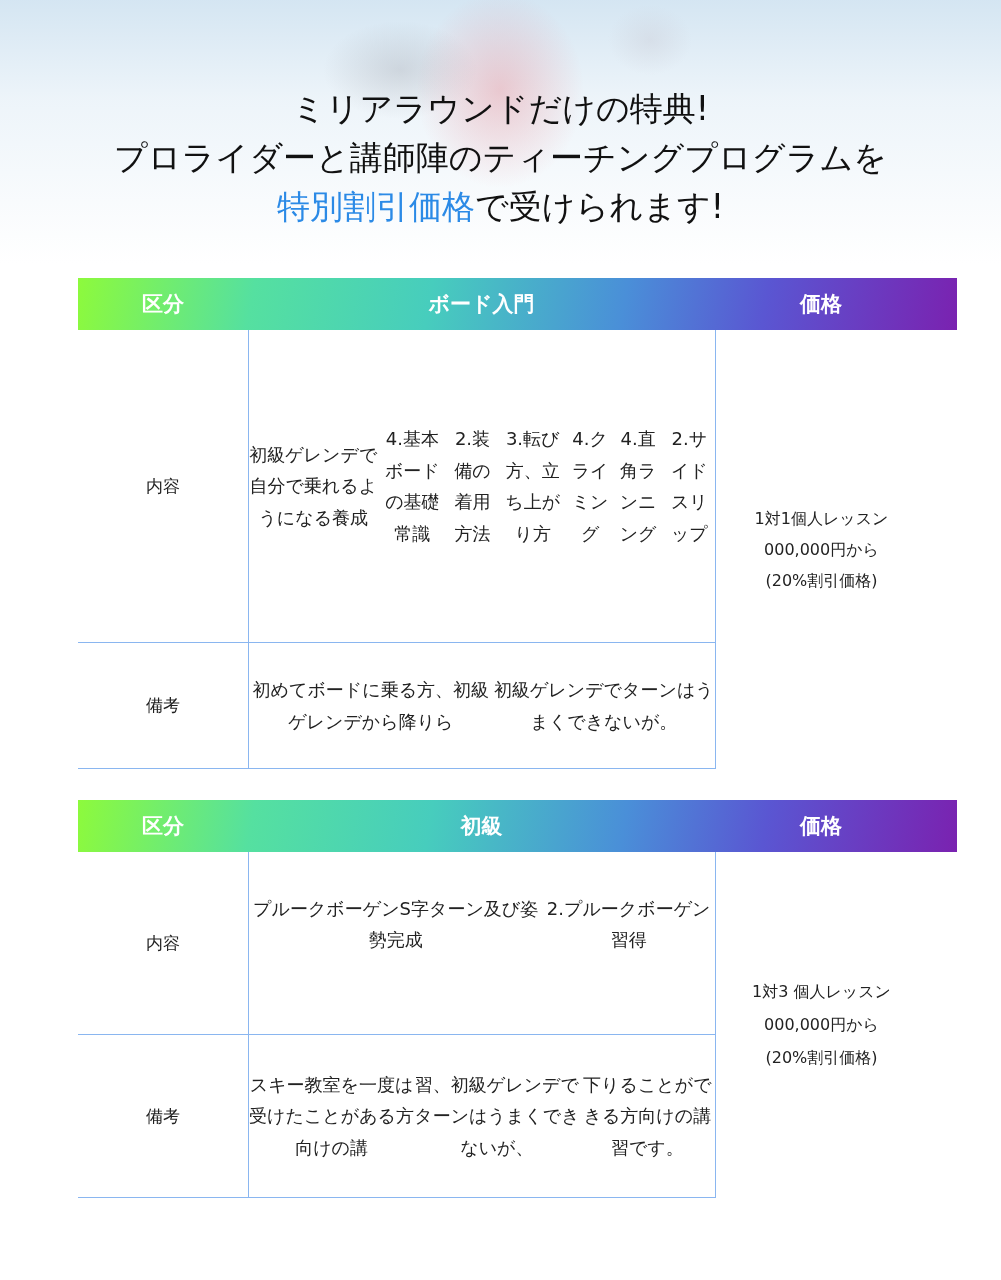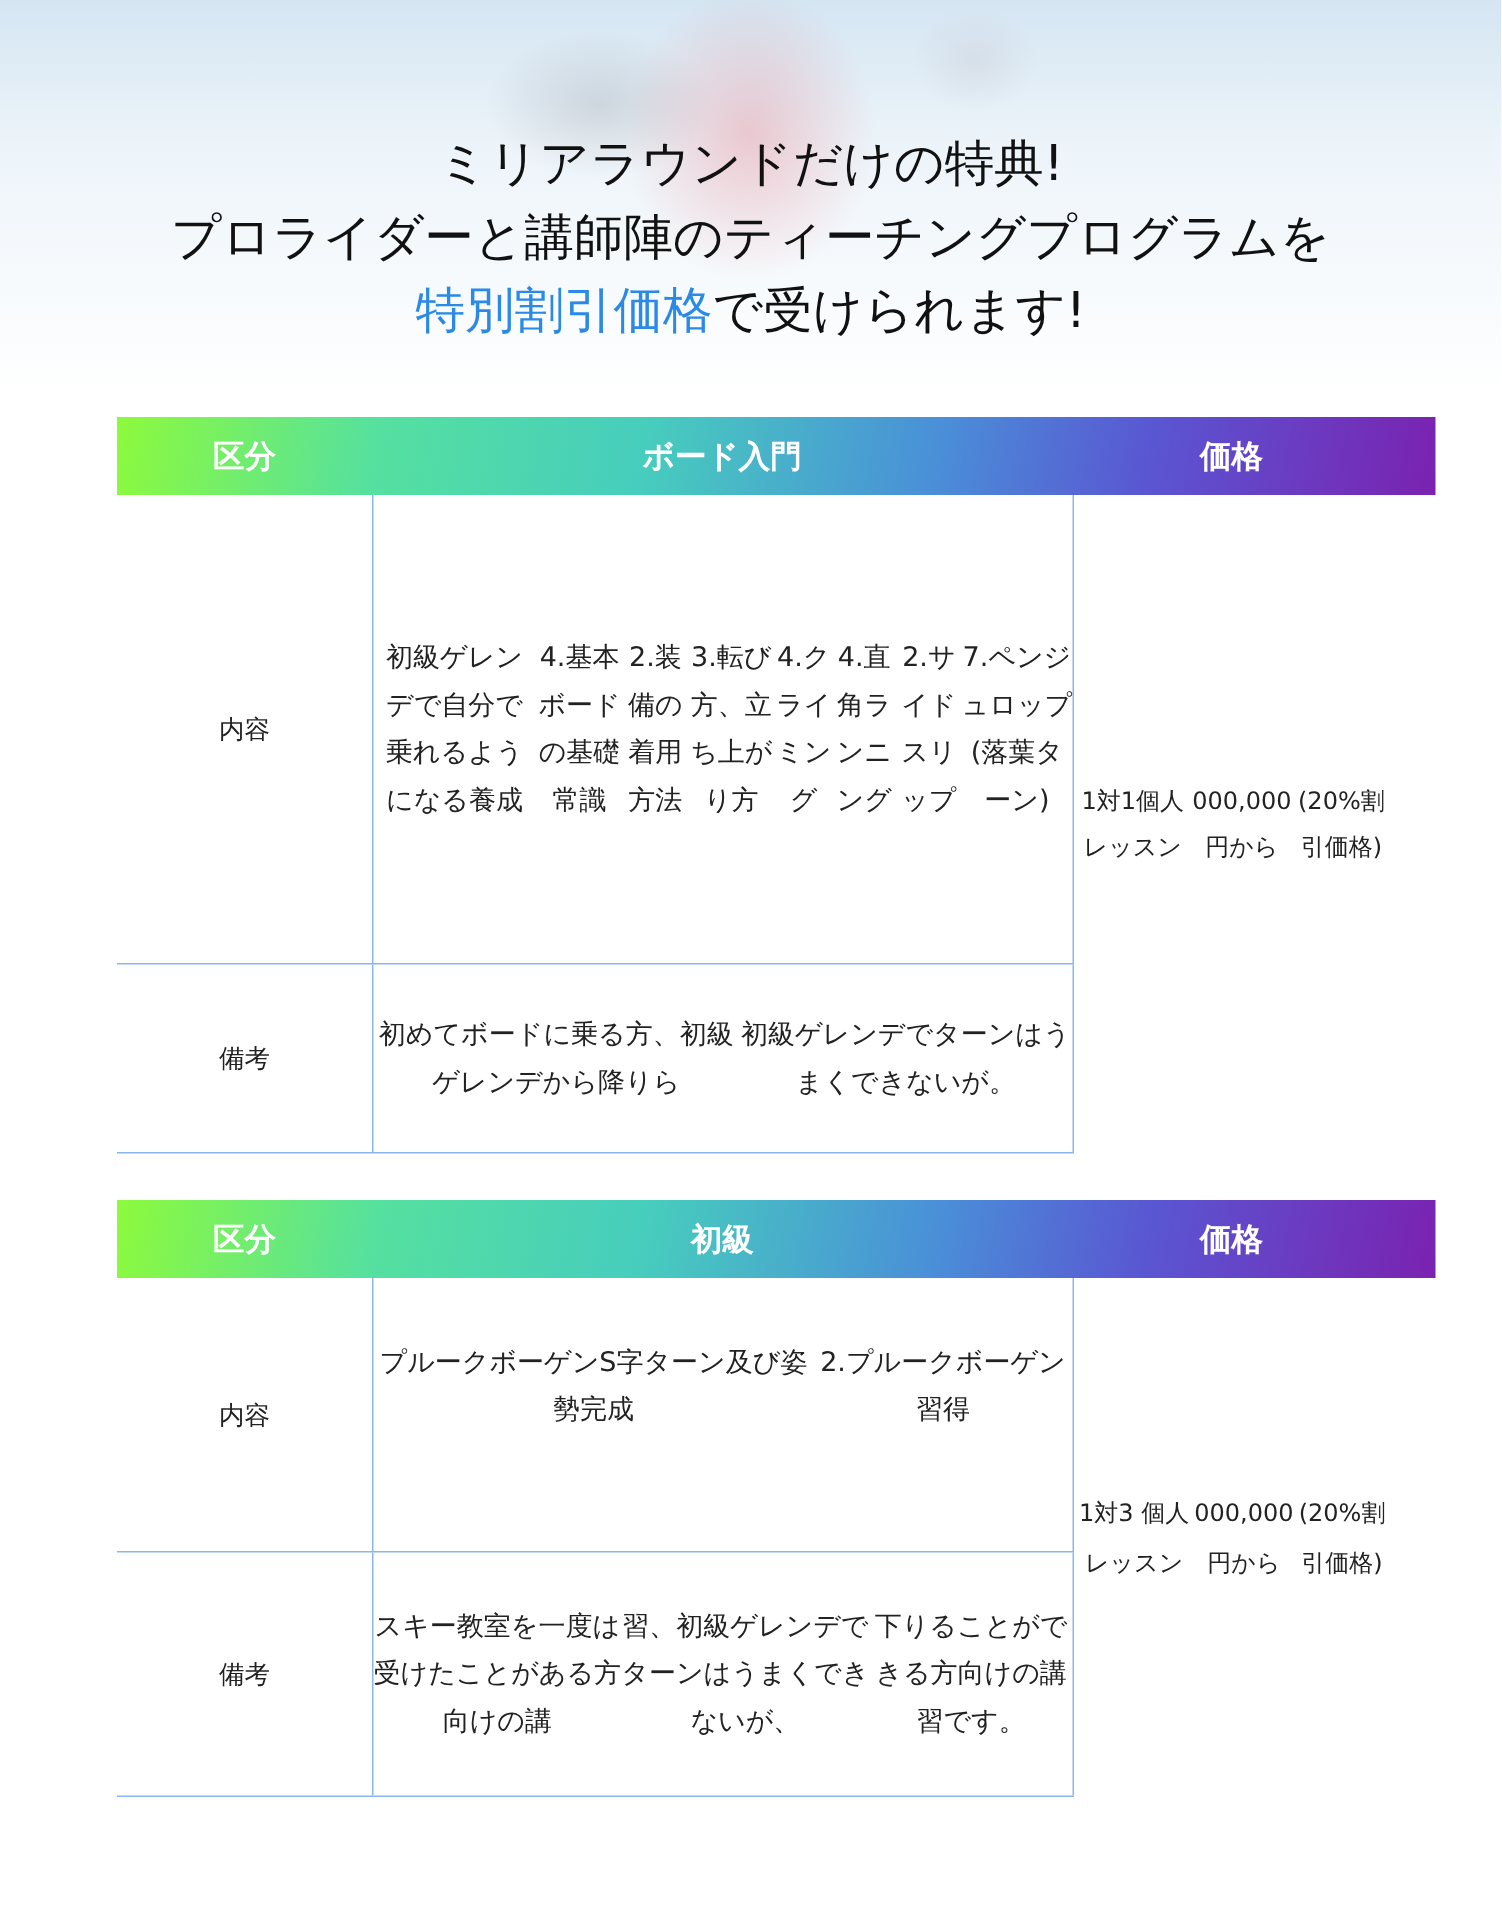--- a/index.html
+++ b/index.html
@@ -41,21 +41,21 @@
   .cell { position: absolute; display: flex; align-items: center; justify-content: center; text-align: center; box-sizing: border-box; }
   .label-cell { left: 0; width: 170px; font-size: 17px; color: #222; }
   .mid-cell {
     left: 170px; width: 468px;
     border-left: 1.5px solid #8ab6f0; border-right: 1.5px solid #8ab6f0;
     font-size: 18px; line-height: 31.5px; color: #222;
   }
   .price-cell { left: 638px; width: 211px; font-size: 16px; line-height: 31px; color: #222; }
   .hline { position: absolute; left: 0; width: 638px; height: 0; border-top: 1.5px solid #8ab6f0; }
   .mid-cell .lines { display: flex; flex-direction: row; align-items: center; }
-  .price-cell .lines { display: flex; flex-direction: row; align-items: center; }
+  .price-cell .lines { display: flex; flex-direction: column; align-items: center; }
 </style>
 </head>
 <body>
 
 <div class="hero-bg"></div>
 
 <div class="headline">
   <div>ミリアラウンドだけの特典!</div>
   <div>プロライダーと講師陣のティーチングプログラムを</div>
   <div><span class="accent">特別割引価格</span><span>で受けられます!</span></div>
@@ -71,21 +71,20 @@
   <div class="cell label-cell" style="top:52px;height:312px;">内容</div>
   <div class="cell mid-cell" style="top:52px;height:312px;">
     <div class="lines">
       <div>初級ゲレンデで自分で乗れるようになる養成</div>
       <div>4.基本ボードの基礎常識</div>
       <div>2.装備の着用方法</div>
       <div>3.転び方、立ち上がり方</div>
       <div>4.クライミング</div>
       <div>4.直角ランニング</div>
       <div>2.サイドスリップ</div>
-      <div>7.ペンジュロップ(落葉ターン)</div>
     </div>
   </div>
   <div class="hline" style="top:364px;"></div>
   <div class="cell label-cell" style="top:365px;height:125px;">備考</div>
   <div class="cell mid-cell" style="top:365px;height:125px;">
     <div class="lines">
       <div>初めてボードに乗る方、初級ゲレンデから降りら</div>
       <div>初級ゲレンデでターンはうまくできないが。</div>
     </div>
   </div>

